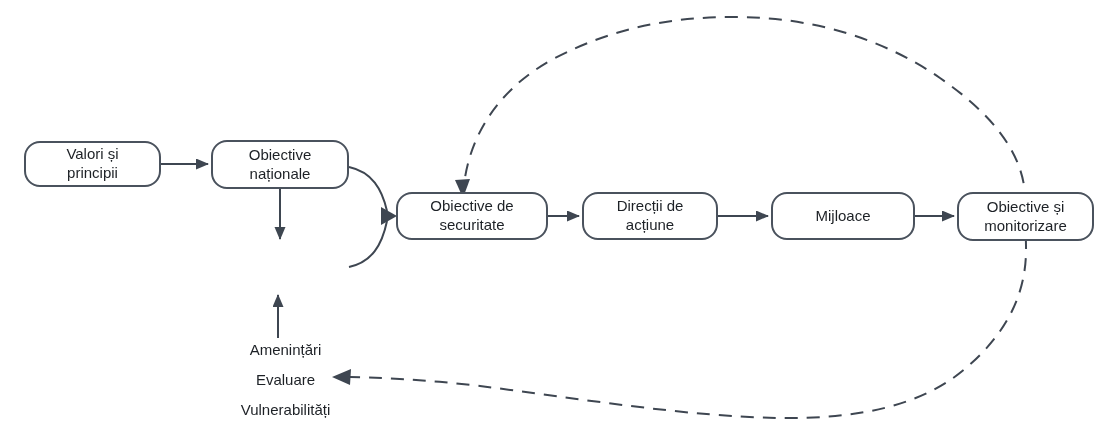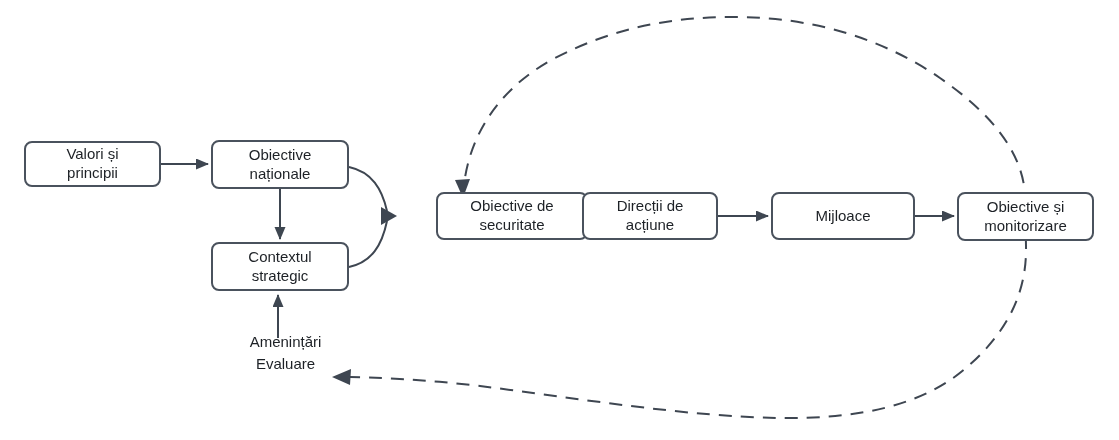--- a/index.html
+++ b/index.html
@@ -17,39 +17,39 @@
     overflow:hidden;
   }
   .edges-svg{position:absolute;left:0;top:0;}
   .edge{stroke:var(--stroke);stroke-width:2;fill:none;}
   .edge-dashed{stroke:var(--stroke);stroke-width:2;fill:none;stroke-dasharray:13 9;}
   .arrowhead{fill:var(--stroke);stroke:none;}
   .node{
     position:absolute;
     background:var(--bg);
     border:2px solid var(--box-border);
-    border-radius:8px;
+    border-radius:16px;
     display:flex;align-items:center;justify-content:center;
     text-align:center;
     font-size:15px;line-height:1.25;color:var(--text);
     box-sizing:border-box;
     padding:2px 22px;
   }
   .node-valori{left:24px;top:141px;width:137px;height:46px;}
   .node-interese{left:211px;top:140px;width:138px;height:49px;}
   .node-contextul{left:211px;top:242px;width:138px;height:49px;}
-  .node-obiective{left:396px;top:192px;width:152px;height:48px;margin-left:40px;}
+  .node-obiective{left:396px;top:192px;width:152px;height:48px;}
   .node-directii{left:582px;top:192px;width:136px;height:48px;}
   .node-mijloace{left:771px;top:192px;width:144px;height:48px;}
   .node-evaluare{left:957px;top:192px;width:137px;height:49px;}
   .threats-label{
     position:absolute;left:203px;top:331px;width:165px;
     text-align:center;font-size:15px;line-height:22px;color:var(--text);
   }
-  .threats-label span{display:block;}
+  .threats-label span{display:block;margin-top:8px;}
 </style>
 </head>
 <body>
 
 <div class="canvas">
 
   <svg class="edges-svg" width="1119" height="440" viewBox="0 0 1119 440">
     <defs>
       <marker id="arrow" markerUnits="userSpaceOnUse" markerWidth="14" markerHeight="12" refX="12" refY="5.5" orient="auto">
         <path class="arrowhead" d="M0,0 L13,5.5 L0,11 Z"></path>
@@ -80,34 +80,32 @@
     <polygon class="arrowhead" points="463,198 455,180 470,179"></polygon>
     <polygon class="arrowhead" points="332,377 351,369 350,385"></polygon>
   </svg>
 
   <div class="node node-valori">
     <span>Valori și principii</span>
   </div>
   <div class="node node-interese">
     <span>Obiective naționale</span>
   </div>
-  <div class="node node-contextul">
-    <span>Contextul strategic</span>
-  </div>
   <div class="node node-obiective">
     <span>Obiective de securitate</span>
   </div>
   <div class="node node-directii">
     <span>Direcții de acțiune</span>
   </div>
   <div class="node node-mijloace">
     <span>Mijloace</span>
   </div>
   <div class="node node-evaluare">
     <span>Obiective și monitorizare</span>
   </div>
 
   <div class="threats-label">
     <span>Amenințări</span>
     <span>Evaluare</span>
+    <span>Vulnerabilități</span>
   </div>
 
 </div>
 
 </body></html>

